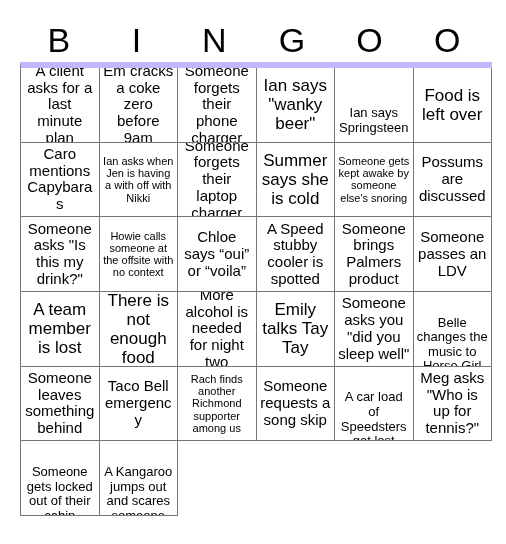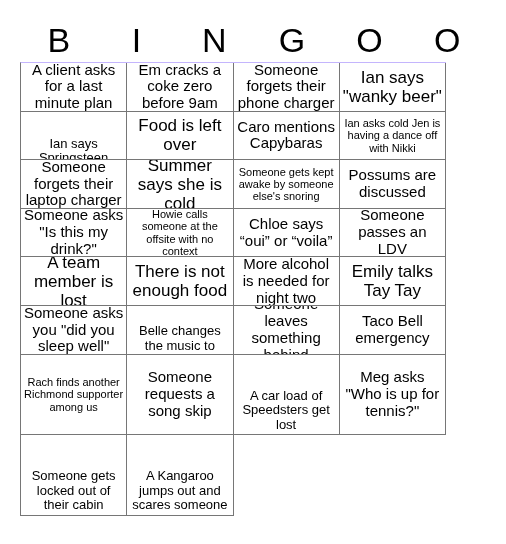--- a/index.html
+++ b/index.html
@@ -35,26 +35,26 @@
     line-height: 44px;
     font-weight: 400;
     letter-spacing: 0px;
     color: #000000;
     font-family: "Liberation Sans", sans-serif;
   }
   #grid {
     position: absolute;
     left: 20px;
     top: 62px;
-    width: 426px;
+    width: 472px;
     height: 454px;
     display: grid;
-    grid-template-columns: repeat(4, 1fr);
+    grid-template-columns: repeat(6, 1fr);
     grid-template-rows: repeat(6, 1fr);
-    border-top: 1px solid #c4b5fd;
+    border-top: 6px solid #c4b5fd;
     border-left: 1px solid #767676;
     box-sizing: border-box;
     background: #ffffff;
   }
   .cell {
     border-right: 1px solid #767676;
     border-bottom: 1px solid #767676;
     box-sizing: border-box;
     display: flex;
     align-items: center;
@@ -107,21 +107,21 @@
       <div class="cell s-md">
         <span class="cell-text">Ian says Springsteen</span>
       </div>
       <div class="cell s-xl">
         <span class="cell-text">Food is left over</span>
       </div>
       <div class="cell s-lg">
         <span class="cell-text">Caro mentions Capybaras</span>
       </div>
       <div class="cell s-sm">
-        <span class="cell-text">Ian asks cold Jen is having a dance off with Nikki</span>
+        <span class="cell-text">Ian asks when Jen is having a with off with Nikki</span>
       </div>
       <div class="cell s-lg">
         <span class="cell-text">Someone forgets their laptop charger</span>
       </div>
       <div class="cell s-xl">
         <span class="cell-text">Summer says she is cold</span>
       </div>
       <div class="cell s-sm">
         <span class="cell-text">Someone gets kept awake by someone else's snoring</span>
       </div>
@@ -129,20 +129,26 @@
         <span class="cell-text">Possums are discussed</span>
       </div>
       <div class="cell s-lg">
         <span class="cell-text">Someone asks "Is this my drink?"</span>
       </div>
       <div class="cell s-sm">
         <span class="cell-text">Howie calls someone at the offsite with no context</span>
       </div>
       <div class="cell s-lg">
         <span class="cell-text">Chloe says “oui” or “voila”</span>
+      </div>
+      <div class="cell s-lg">
+        <span class="cell-text">A Speed stubby cooler is spotted</span>
+      </div>
+      <div class="cell s-lg">
+        <span class="cell-text">Someone brings Palmers product</span>
       </div>
       <div class="cell s-lg">
         <span class="cell-text">Someone passes an LDV</span>
       </div>
       <div class="cell s-xl">
         <span class="cell-text">A team member is lost</span>
       </div>
       <div class="cell s-xl">
         <span class="cell-text">There is not enough food</span>
       </div>

